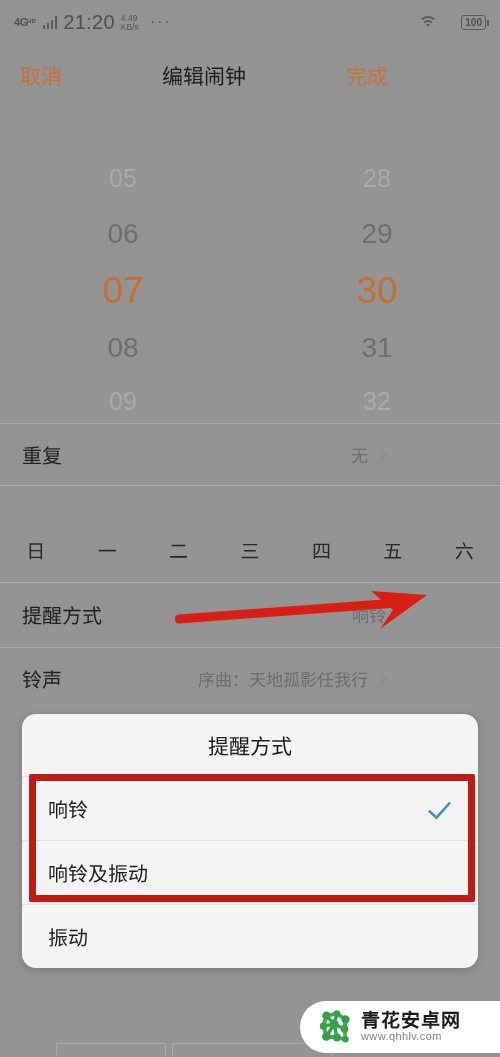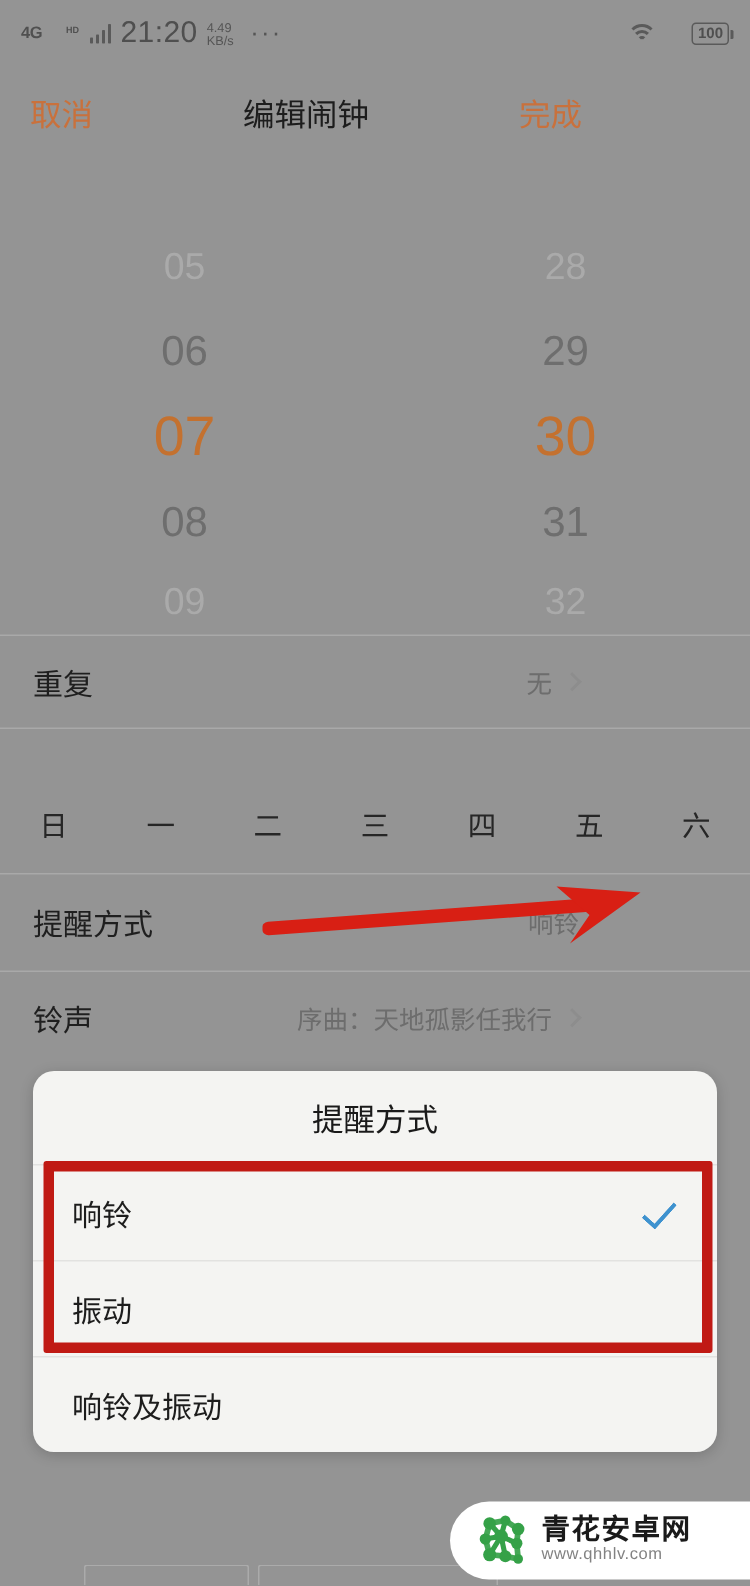--- a/index.html
+++ b/index.html
@@ -19,21 +19,21 @@
 
   
   .statusbar {
     position:absolute; top:0; left:0; width:500px; height:45px;
     display:flex; align-items:center;
     padding:0 14px;
     color:#4a4a4a;
   }
   .sb-left { display:flex; align-items:center; gap:6px; }
   .sb-right { display:flex; align-items:center; gap:23px; margin-left:auto; }
-  .net-badge { position:relative; display:flex; align-items:flex-end; gap:17px; }
+  .net-badge { position:relative; display:flex; align-items:flex-end; gap:0; }
   .net-4g {
     font-size:11px; font-weight:bold; line-height:1;
     color:#505050; letter-spacing:-0.3px;
   }
   .net-hd {
     font-size:6px; font-weight:bold; vertical-align:super;
     color:#505050; position:relative; top:-4px; left:-1px;
   }
   .sig-bars { display:flex; align-items:flex-end; gap:1.5px; height:13px; }
   .sig-bars i { width:2.5px; background:#5a5a5a; display:block; border-radius:0.5px; }
@@ -270,24 +270,24 @@
     <path d="M252,7 L205,41 L218,22 L196,3 Z" fill="#d81f14"></path>
   </svg>
 
   <div class="dialog">
     <div class="dlg-title">提醒方式</div>
     <div class="dlg-opt">
       <span>响铃</span>
       <span class="check"></span>
     </div>
     <div class="dlg-opt">
+      <span>响铃及振动</span>
+    </div>
+    <div class="dlg-opt">
       <span>振动</span>
-    </div>
-    <div class="dlg-opt">
-      <span>响铃及振动</span>
     </div>
   </div>
 
   <div class="anno-box"></div>
 
   <div class="watermark">
     <svg class="wm-logo" viewBox="0 0 40 40">
       <g fill="#35a148">
         <circle cx="11" cy="8" r="4.4"></circle>
         <circle cx="22" cy="6" r="3.6"></circle>

